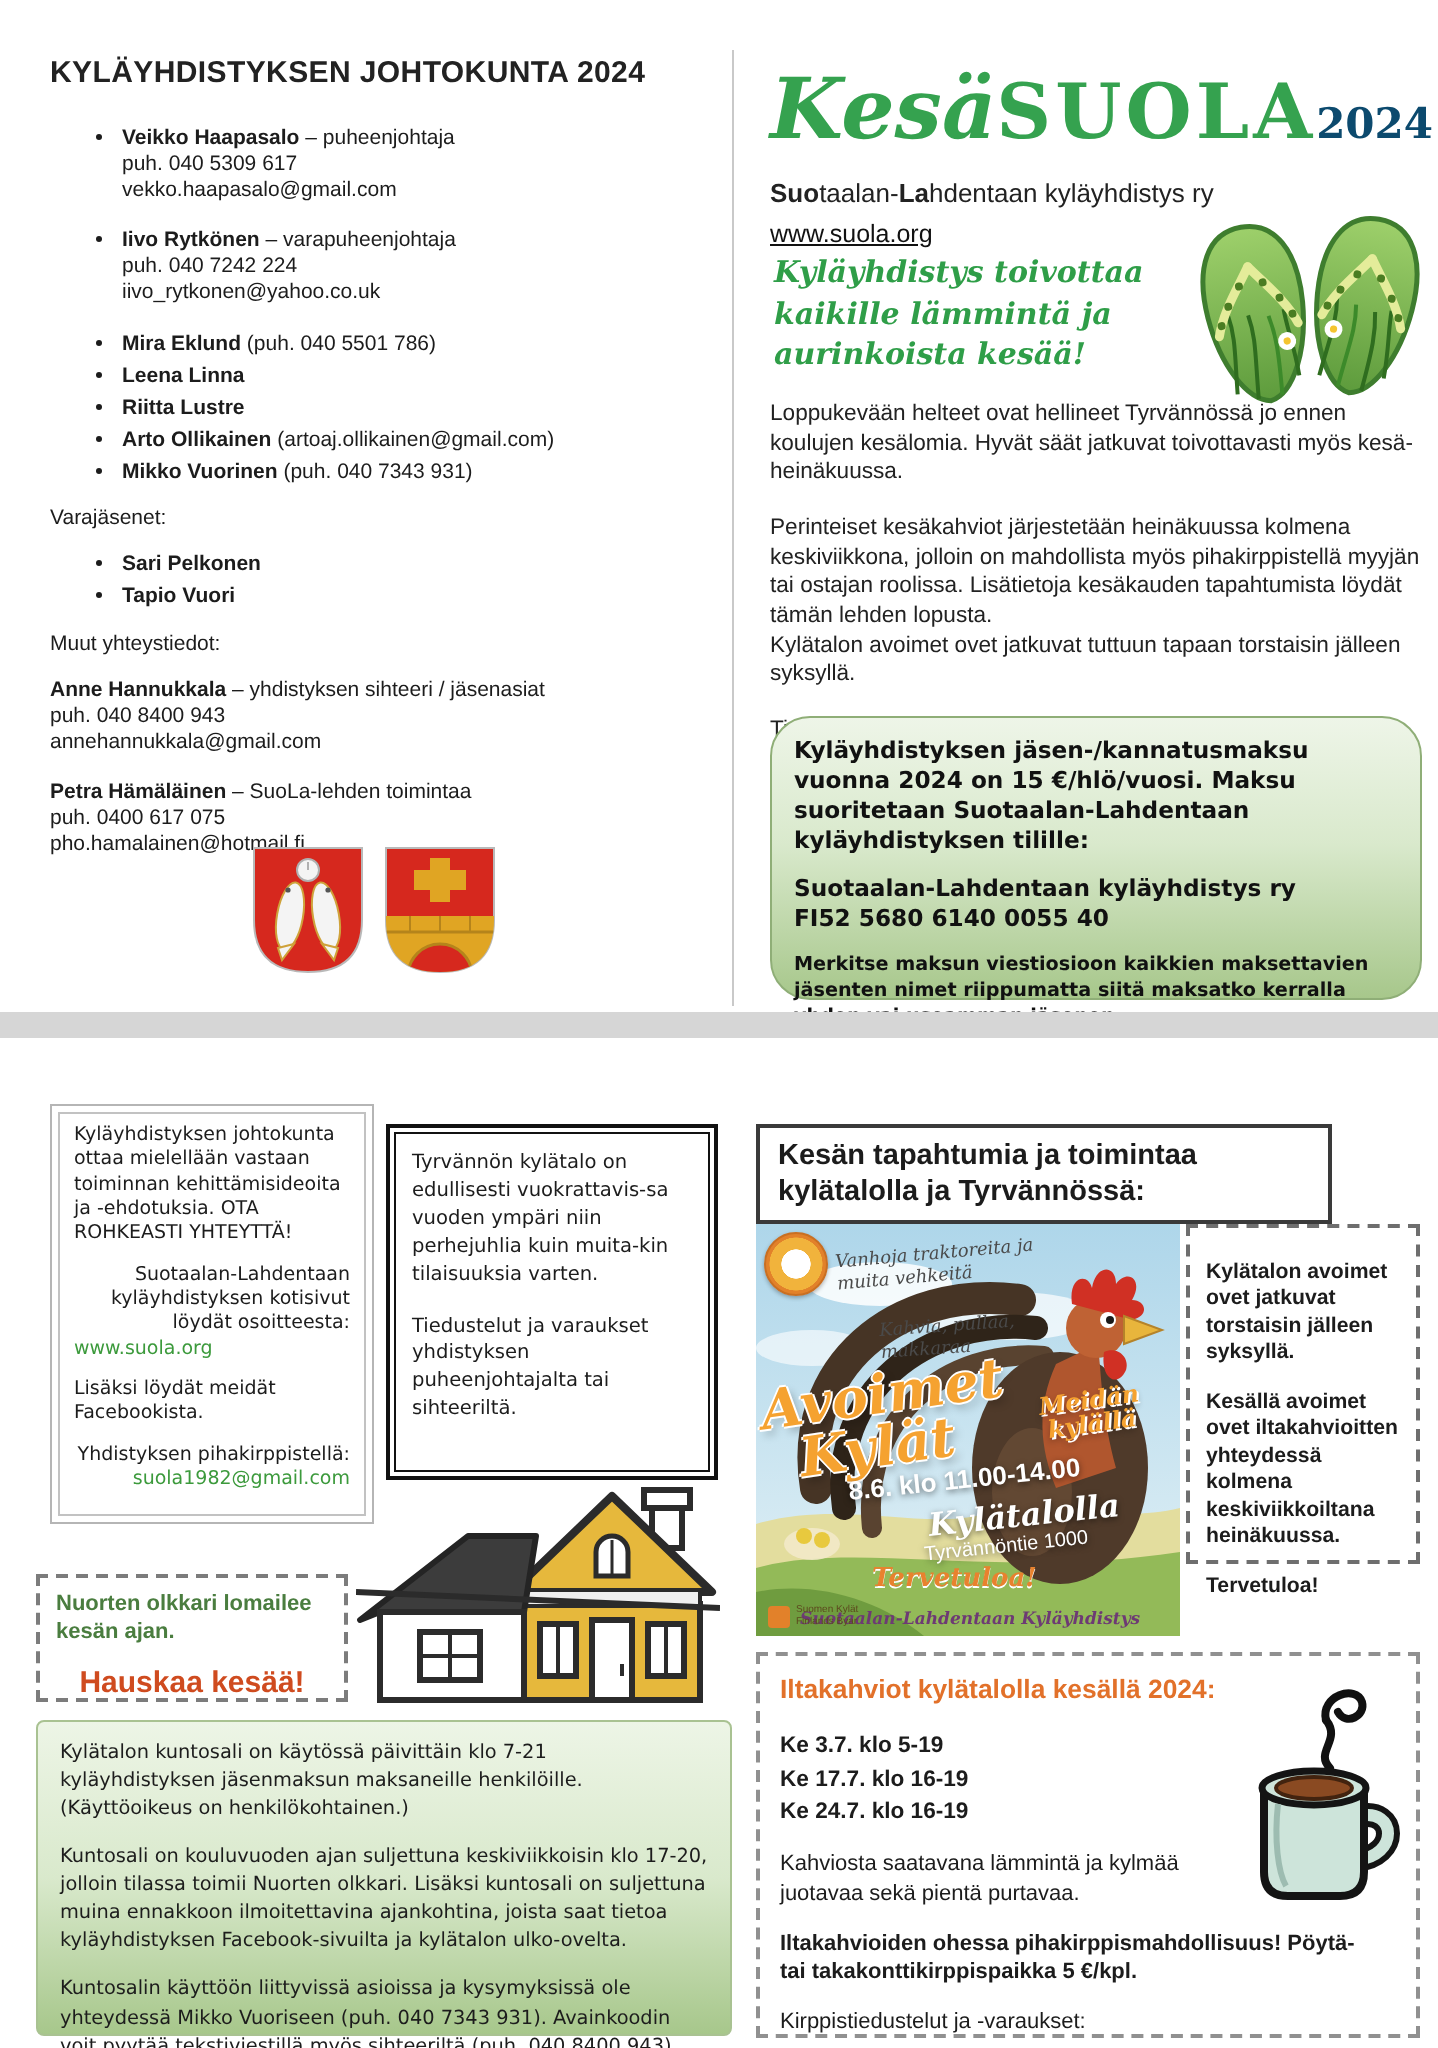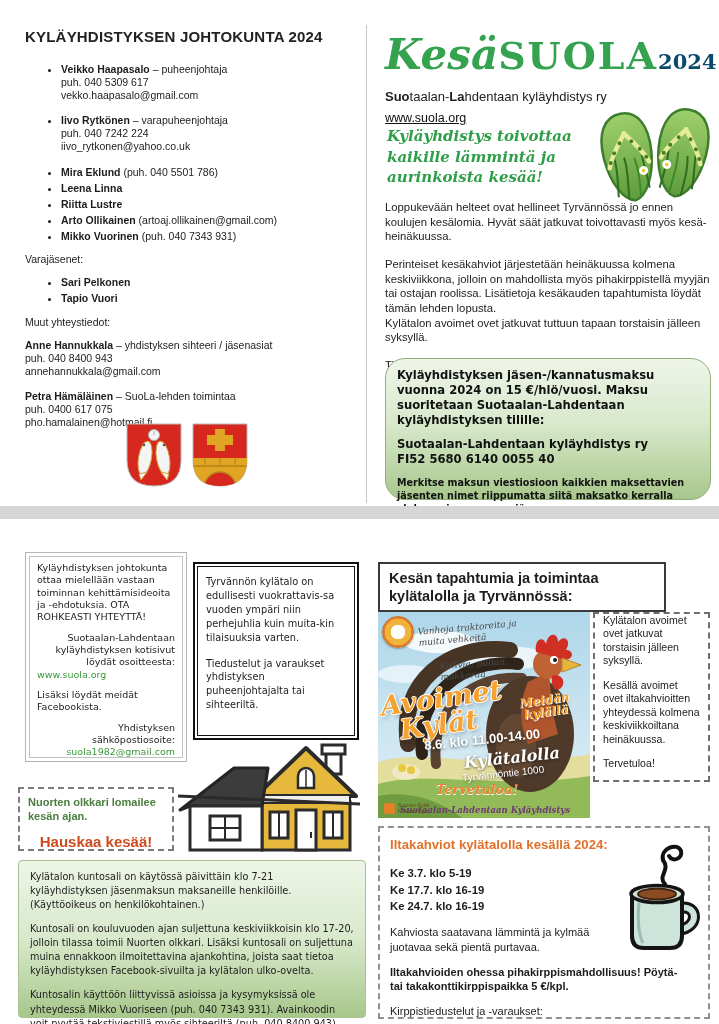--- a/index.html
+++ b/index.html
@@ -82,21 +82,21 @@
           text-shadow:1px 1px 0 #fff,0 2px 3px rgba(0,0,0,.3);}
   .pt-white{color:#fff;font-weight:bold;text-shadow:0 1px 3px rgba(0,0,0,.55);}
   .pt-script{font-family:"DejaVu Serif",serif;font-style:italic;font-weight:bold;}
   .badge{position:absolute;left:4px;top:4px;width:30px;height:30px;border-radius:50%;z-index:2;
          background:radial-gradient(circle at 50% 50%, #fff 0 34%, #f1b33c 35% 62%, #e2812a 63% 100%);
          border:1px solid #c96f22;box-shadow:0 1px 2px rgba(0,0,0,.3);}
   .s-logo{position:absolute;left:6px;bottom:4px;z-index:2;display:flex;align-items:center;gap:3px;}
   .s-logo-mark{width:11px;height:11px;background:#e2812a;border-radius:2px;display:inline-block;}
   .s-logo-text{font-size:5px;color:#5c4a1e;line-height:1.1;width:34px;}
   .doors-box{left:593px;top:612px;width:117px;height:170px;border:2px dashed #6e6e6e;background:#fff;
-             box-sizing:border-box;padding:0 8px;font-size:10.6px;font-weight:normal;line-height:1.27;}
+             box-sizing:border-box;padding:16px 8px;font-size:10.6px;font-weight:bold;line-height:1.27;}
   .doors-box p{margin:0 0 11px 0;}
   .cafe-box{left:378px;top:826px;width:332px;height:193px;border:2px dashed #909090;background:#fff;
             box-sizing:border-box;padding:8px 10px;font-size:11px;line-height:1.3;}
   .cafe-head{color:#e2712a;font-weight:bold;font-size:13.2px;margin:0 0 12px 0;}
   .cafe-dates div{font-weight:bold;font-size:11.3px;line-height:1.45;}
   .cafe-box p{margin:11px 0 0 0;width:230px;}
   .cafe-box p.bold{font-weight:bold;}
   .cup{position:absolute;right:4px;top:12px;width:86px;height:126px;}
 </style>
 </head>
@@ -255,21 +255,21 @@
   </div>
 
   <div class="abs hdivider"></div>
 
   <div class="abs contact-box">
     <div class="inner">
       <p>Kyläyhdistyksen johtokunta ottaa mielellään vastaan toiminnan kehittämisideoita ja -ehdotuksia. OTA ROHKEASTI YHTEYTTÄ!</p>
       <p class="m0">Suotaalan-Lahdentaan kyläyhdistyksen kotisivut löydät osoitteesta:</p>
       <p><span class="green-link">www.suola.org</span></p>
       <p>Lisäksi löydät meidät Facebookista.</p>
-      <p class="m0">Yhdistyksen sähköpostiosoite:</p>
+      <p class="m0">Yhdistyksen pihakirppistellä:</p>
       <p class="m0"><span class="green-link">suola1982@gmail.com</span></p>
     </div>
   </div>
 
   <div class="abs rental-box">
     <div class="inner">
       <p>Tyrvännön kylätalo on edullisesti vuokrattavis-sa vuoden ympäri niin perhejuhlia kuin muita-kin tilaisuuksia varten.</p>
       <p class="m0">Tiedustelut ja varaukset yhdistyksen puheenjohtajalta tai sihteeriltä.</p>
     </div>
   </div>

